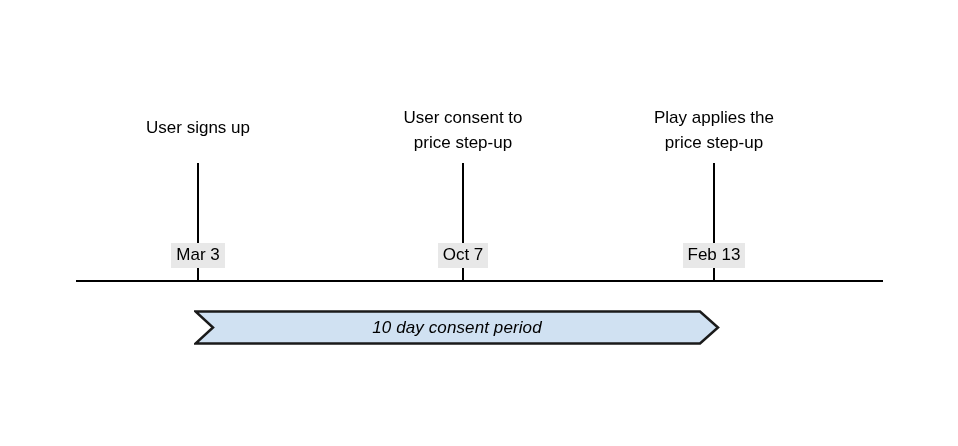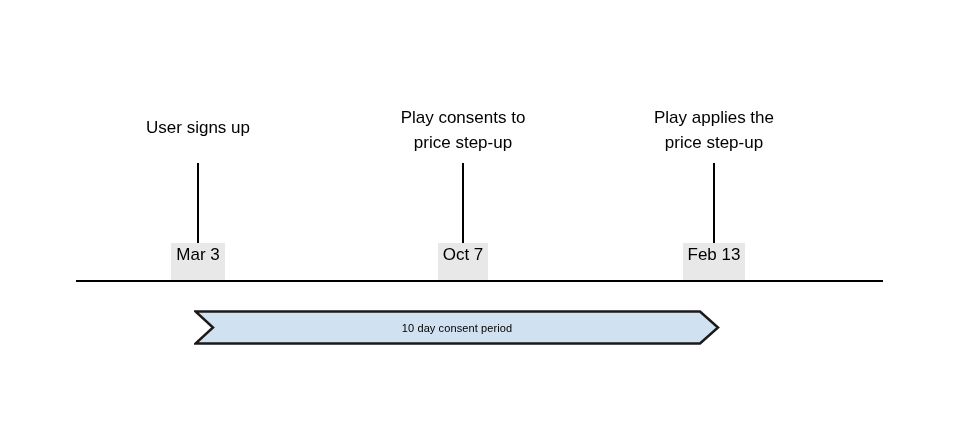--- a/index.html
+++ b/index.html
@@ -64,21 +64,21 @@
     left: -110px;
     top: 243px;
     width: 220px;
     text-align: center;
   }
   .event-date {
     display: inline-block;
     background: #e8e8e8;
     font-size: 17px;
     line-height: 22px;
-    padding: 1px 5px 14px 5px;
+    padding: 1px 5px 2px 5px;
     color: #000000;
   }
 
   
   .period-banner {
     position: absolute;
     left: 186px;
     top: 310px;
     width: 526px;
     height: 35px;
@@ -90,42 +90,43 @@
   }
   .period-banner-label {
     position: absolute;
     left: 0;
     top: 0;
     width: 526px;
     height: 35px;
     display: flex;
     align-items: center;
     justify-content: center;
-    font-size: 11px;
+    font-size: 17px;
     color: #000000;
     letter-spacing: 0.1px;
+    font-style: italic;
   }
 </style>
 </head>
 <body>
 
 <div id="diagram-canvas">
 
   <div class="timeline-axis"></div>
 
   <div class="event" style="left:190px;">
     <div class="event-label one-line">User signs up</div>
     <div class="event-tick"></div>
     <div class="event-date-wrap">
       <span class="event-date">Mar 3</span>
     </div>
   </div>
 
   <div class="event" style="left:455px;">
-    <div class="event-label two-line">Play consents to
+    <div class="event-label two-line">User consent to
 price step-up</div>
     <div class="event-tick"></div>
     <div class="event-date-wrap">
       <span class="event-date">Oct 7</span>
     </div>
   </div>
 
   <div class="event" style="left:706px;">
     <div class="event-label two-line">Play applies the
 price step-up</div>

